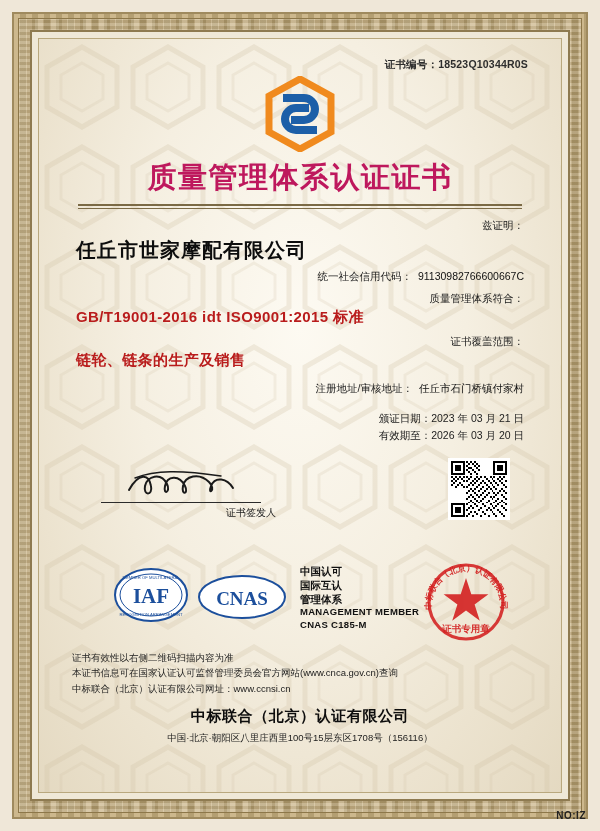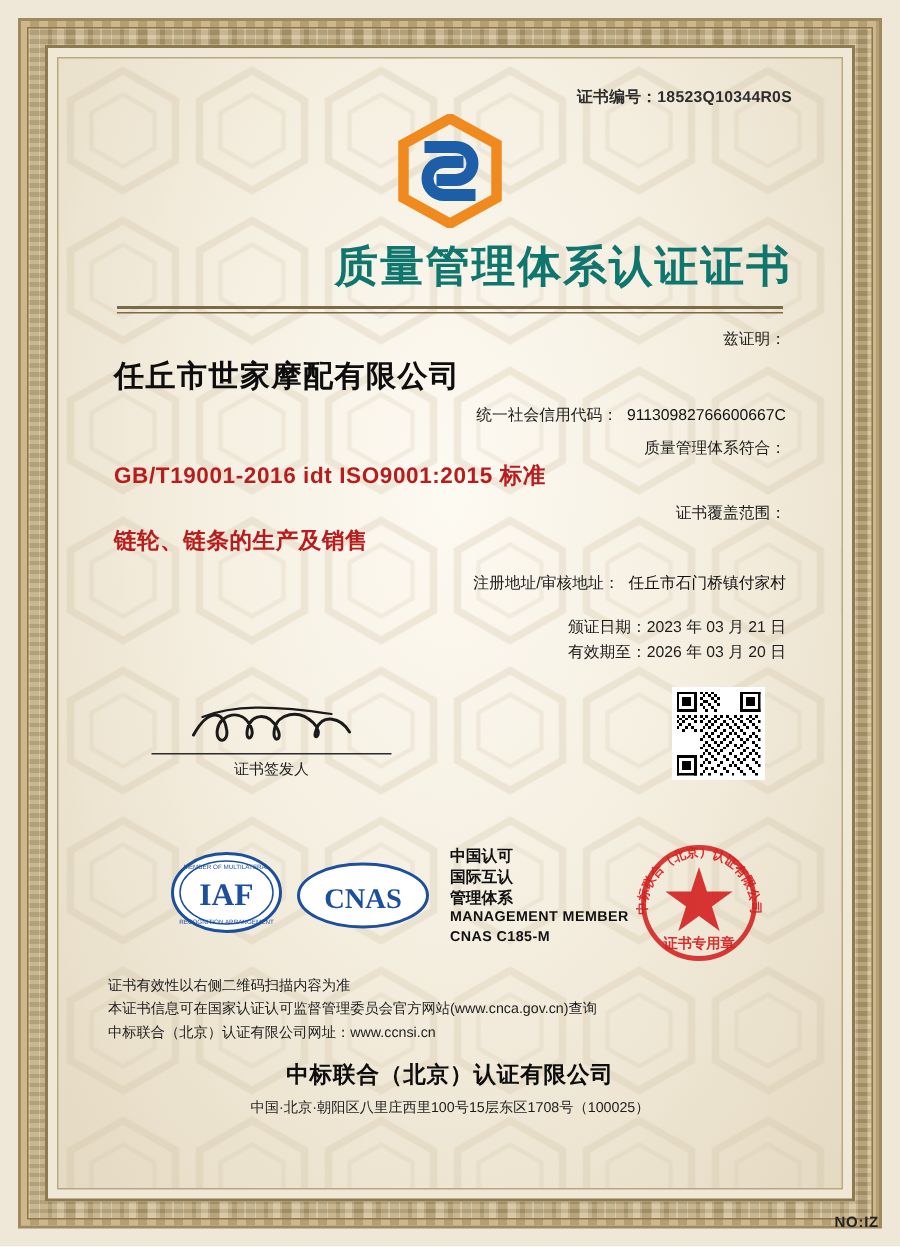--- a/index.html
+++ b/index.html
@@ -90,25 +90,25 @@
   .cert-no .label { font-weight: bold; }
 
   .logo-wrap {
     display: flex;
     justify-content: center;
     margin-top: 2px;
     margin-bottom: 6px;
   }
 
   .main-title {
-    text-align: right;
+    text-align: center;
     font-family: "DejaVu Sans", "Liberation Sans", sans-serif;
     font-size: 29px;
     font-weight: bold;
-    color: #0f766e;
+    color: #be185d;
     letter-spacing: 1.5px;
     margin-bottom: 4px;
   }
 
   .title-rules {
     margin: 2px 6px 10px 6px;
   }
   .title-rules .r1 {
     height: 2px;
     background: #7b6a45;
@@ -166,21 +166,21 @@
   .mid-block {
     position: relative;
     height: 96px;
     margin-top: 14px;
   }
   .sig-area {
     position: absolute;
     left: 14px;
     top: 4px;
     width: 190px;
-    text-align: center;
+    text-align: right;
   }
   .sig-script {
     height: 38px;
     display: flex;
     align-items: flex-end;
     justify-content: center;
   }
   .sig-line {
     border-bottom: 1px solid #2b2b2b;
     width: 160px;
@@ -612,17 +612,17 @@
       </div>
     </div>
 
     <div class="notes">
       <div>证书有效性以右侧二维码扫描内容为准</div>
       <div>本证书信息可在国家认证认可监督管理委员会官方网站(www.cnca.gov.cn)查询</div>
       <div>中标联合（北京）认证有限公司网址：www.ccnsi.cn</div>
     </div>
 
     <div class="issuer">中标联合（北京）认证有限公司</div>
-    <div class="address">中国·北京·朝阳区八里庄西里100号15层东区1708号（100025）</div>
+    <div class="address">中国·北京·朝阳区八里庄西里100号15层东区1708号（156116）</div>
   </div>
 
   <div class="footer-no">NO:IZ</div>
 </div>
 
 </body></html>

